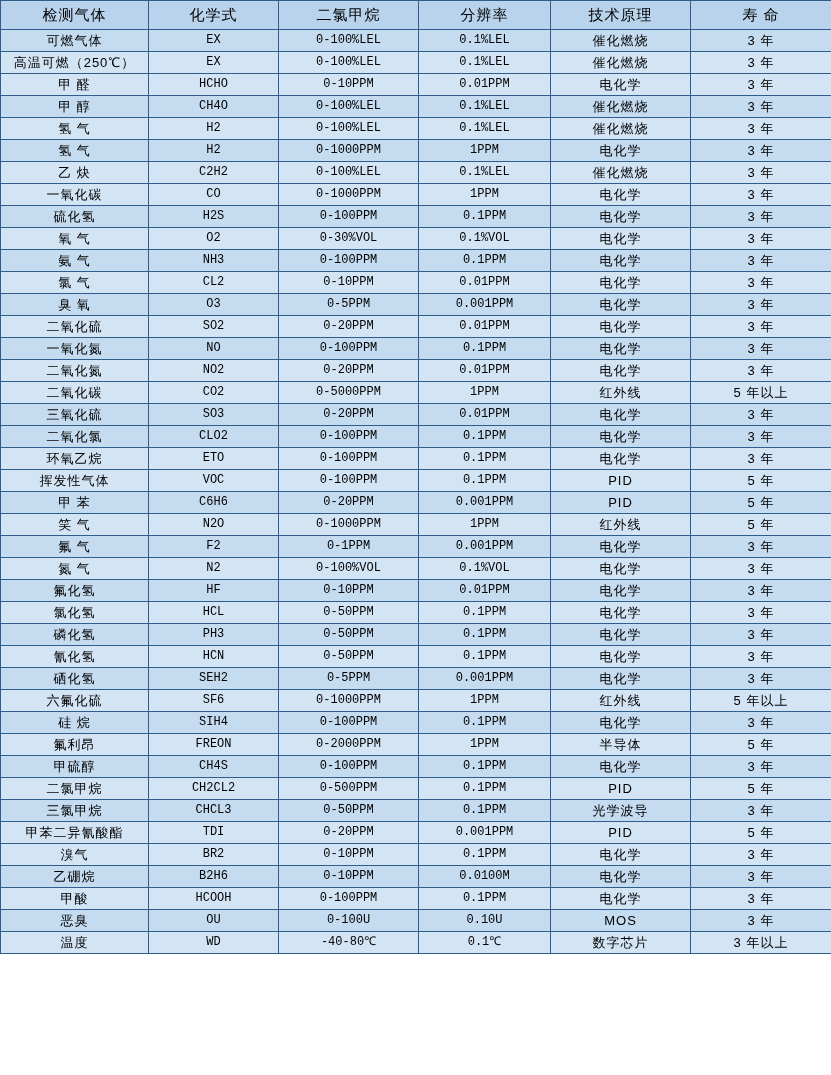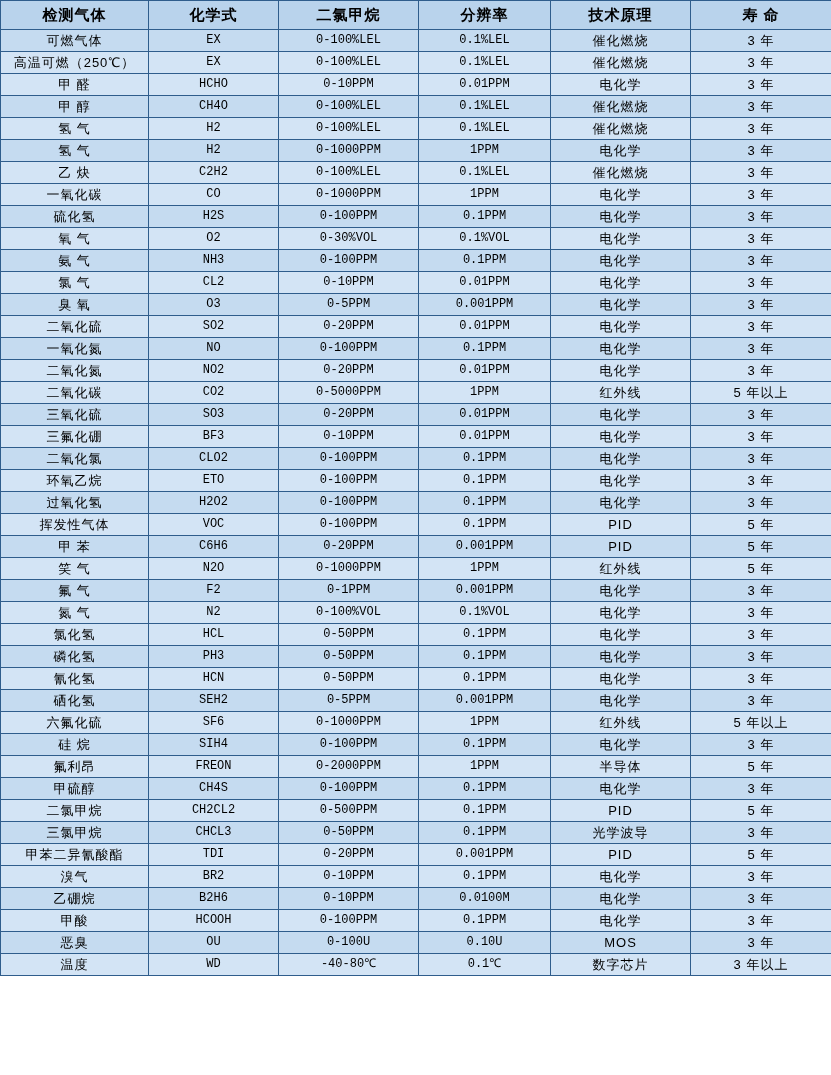--- a/index.html
+++ b/index.html
@@ -21,21 +21,21 @@
     border: 1px solid #2f5d8c;
     text-align: center;
     vertical-align: middle;
     color: #000000;
     white-space: nowrap;
     overflow: hidden;
   }
   #gas-table thead th {
     background: #b9d3ec;
     font-size: 15px;
-    font-weight: bold;
+    font-weight: normal;
     height: 26px;
     letter-spacing: 1px;
   }
   #gas-table tbody td {
     font-size: 13px;
     height: 21px;
     line-height: 21px;
     padding: 0;
   }
   #gas-table tbody tr.row-a td { background: #c5dbf0; }
@@ -220,47 +220,31 @@
         <td class="c-life">5 年以上</td>
       </tr>
       <tr class="row-a">
         <td class="c-name">三氧化硫</td>
         <td class="c-formula">SO3</td>
         <td class="c-range">0-20PPM</td>
         <td class="c-res">0.01PPM</td>
         <td class="c-tech">电化学</td>
         <td class="c-life">3 年</td>
       </tr>
-      <tr class="row-b">
-        <td class="c-name">三氟化硼</td>
-        <td class="c-formula">BF3</td>
-        <td class="c-range">0-10PPM</td>
-        <td class="c-res">0.01PPM</td>
-        <td class="c-tech">电化学</td>
-        <td class="c-life">3 年</td>
-      </tr>
       <tr class="row-a">
         <td class="c-name">二氧化氯</td>
         <td class="c-formula">CLO2</td>
         <td class="c-range">0-100PPM</td>
         <td class="c-res">0.1PPM</td>
         <td class="c-tech">电化学</td>
         <td class="c-life">3 年</td>
       </tr>
       <tr class="row-b">
         <td class="c-name">环氧乙烷</td>
         <td class="c-formula">ETO</td>
-        <td class="c-range">0-100PPM</td>
-        <td class="c-res">0.1PPM</td>
-        <td class="c-tech">电化学</td>
-        <td class="c-life">3 年</td>
-      </tr>
-      <tr class="row-a">
-        <td class="c-name">过氧化氢</td>
-        <td class="c-formula">H2O2</td>
         <td class="c-range">0-100PPM</td>
         <td class="c-res">0.1PPM</td>
         <td class="c-tech">电化学</td>
         <td class="c-life">3 年</td>
       </tr>
       <tr class="row-b">
         <td class="c-name">挥发性气体</td>
         <td class="c-formula">VOC</td>
         <td class="c-range">0-100PPM</td>
         <td class="c-res">0.1PPM</td>
@@ -289,20 +273,28 @@
         <td class="c-range">0-1PPM</td>
         <td class="c-res">0.001PPM</td>
         <td class="c-tech">电化学</td>
         <td class="c-life">3 年</td>
       </tr>
       <tr class="row-b">
         <td class="c-name">氮 气</td>
         <td class="c-formula">N2</td>
         <td class="c-range">0-100%VOL</td>
         <td class="c-res">0.1%VOL</td>
+        <td class="c-tech">电化学</td>
+        <td class="c-life">3 年</td>
+      </tr>
+      <tr class="row-a">
+        <td class="c-name">氟化氢</td>
+        <td class="c-formula">HF</td>
+        <td class="c-range">0-10PPM</td>
+        <td class="c-res">0.01PPM</td>
         <td class="c-tech">电化学</td>
         <td class="c-life">3 年</td>
       </tr>
       <tr class="row-b">
         <td class="c-name">氯化氢</td>
         <td class="c-formula">HCL</td>
         <td class="c-range">0-50PPM</td>
         <td class="c-res">0.1PPM</td>
         <td class="c-tech">电化学</td>
         <td class="c-life">3 年</td>

